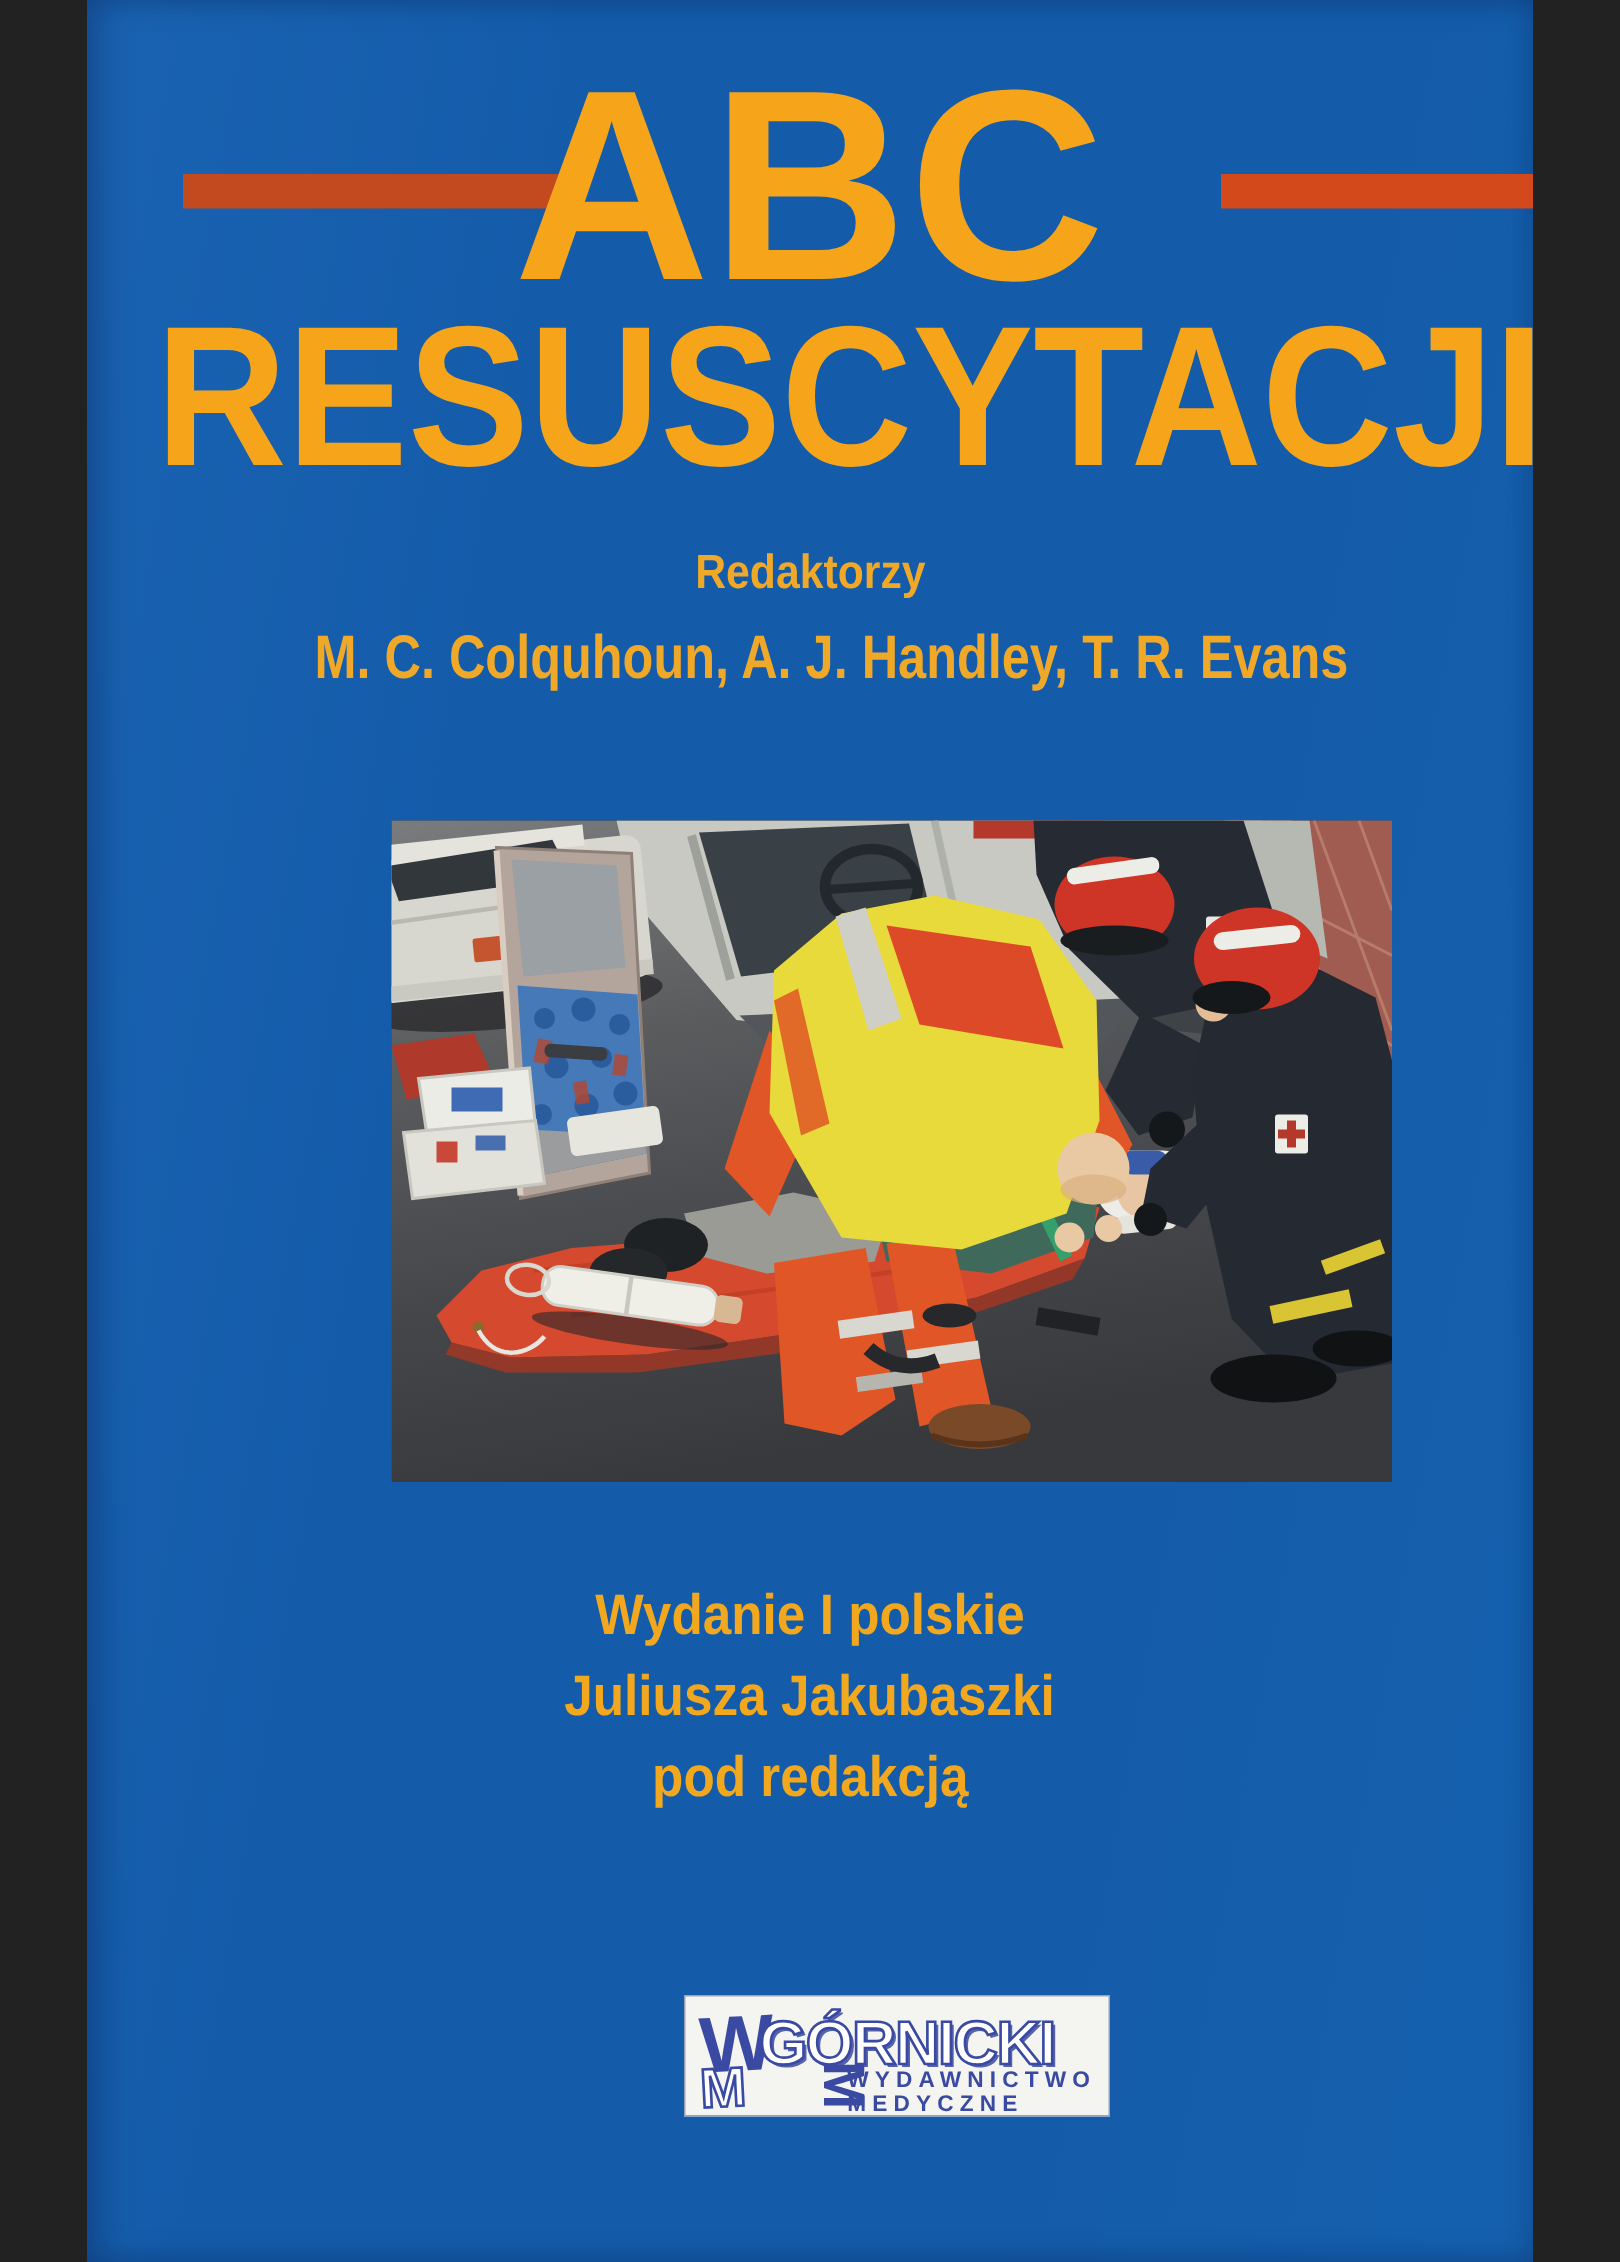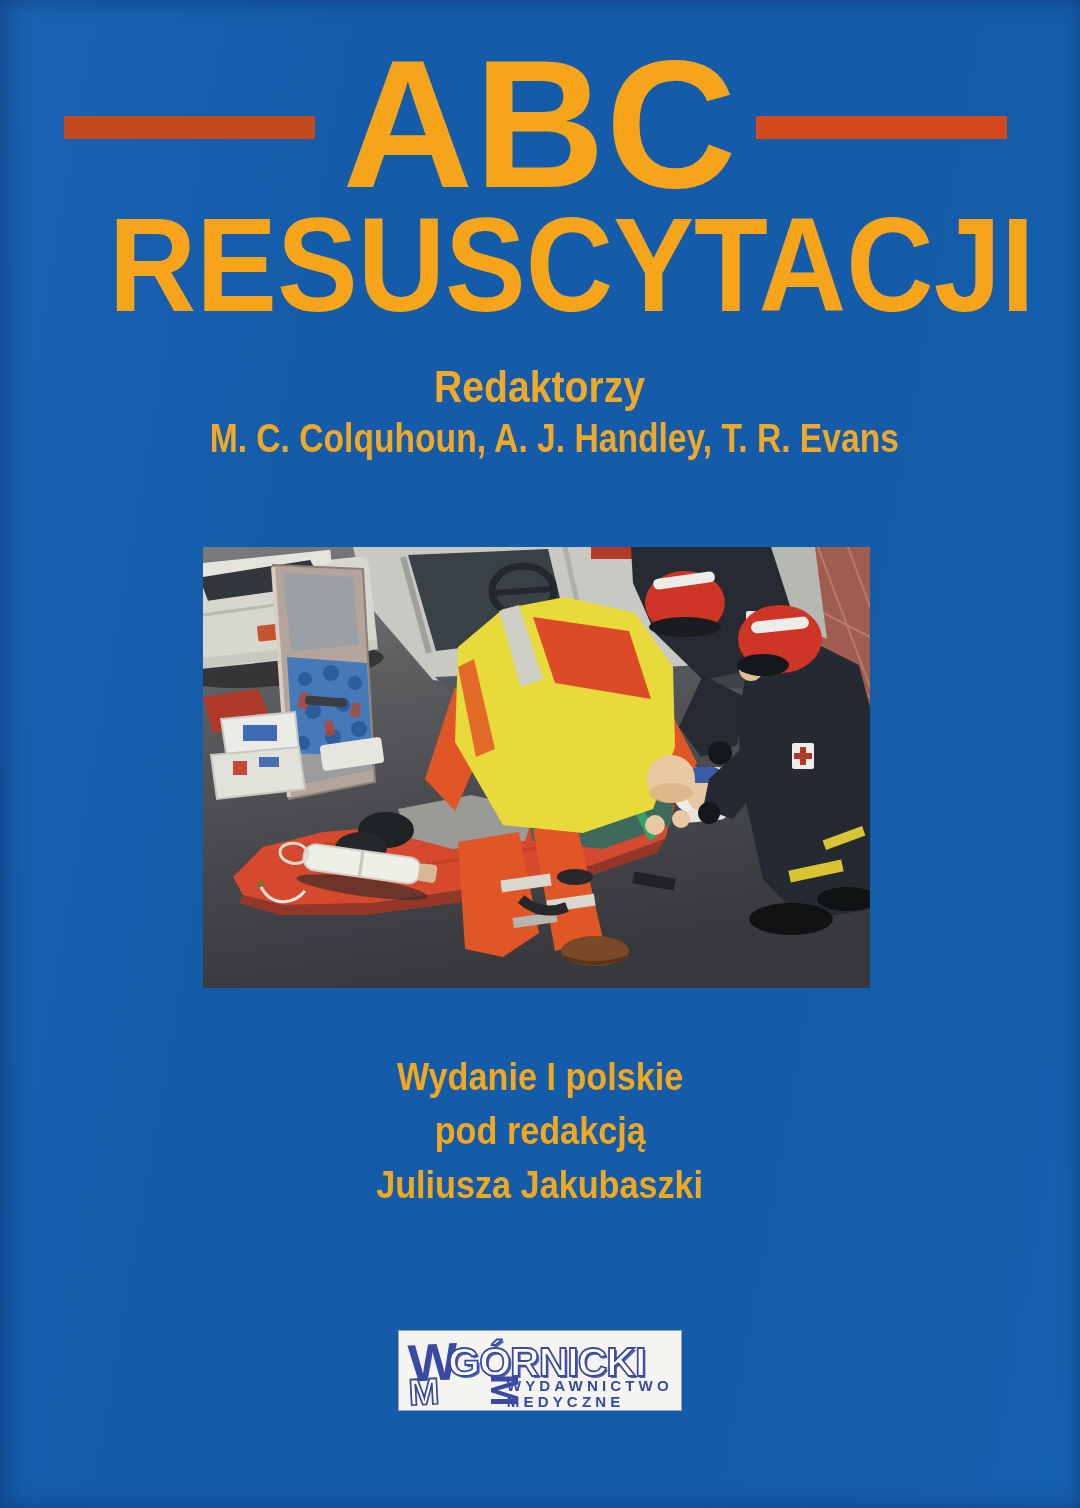--- a/index.html
+++ b/index.html
@@ -1,18 +1,18 @@
 <!DOCTYPE html>
 <html><head>
 <meta charset="utf-8">
 <style>
   html,body { margin:0; padding:0; background:#222; }
   .cover {
     position:relative;
-    width:1080px; height:1508px;
+    width:964px; height:1508px;
     margin:0 auto;
     background:#145CAA;
     background-image:linear-gradient(100deg, #1A63B2 0%, #145CAA 28%, #145CAA 70%, #1560AE 100%);
     overflow:hidden;
     font-family:"Liberation Sans", sans-serif;
     box-shadow: inset 10px 0 22px rgba(0,0,40,.22), inset -5px 0 14px rgba(0,0,40,.12);
   }
   .abs { position:absolute; }
   .center-line { left:0; right:0; text-align:center; white-space:nowrap; line-height:1; }
   .cx { display:inline-block; transform-origin:50% 50%; }
@@ -22,21 +22,21 @@
   .cx82 { transform:scaleX(.82); }
   .dash { position:absolute; top:116px; width:251px; height:23px; background:#CC4A1C; }
   .dash-left  { left:64px;  background:#C24A1E; }
   .dash-right { left:756px; background:#D4491C; }
   .title-abc {
     top:34px; font-size:181px; font-weight:bold; color:#F6A51A; letter-spacing:1px;
   }
   .title-resus {
     top:199px; font-size:133px; font-weight:bold; color:#F6A51A;text-align:right;
   }
-  .editors-label { top:365px; font-size:44px; font-weight:bold; color:#F0A829; }
+  .editors-label { top:365px; font-size:32px; font-weight:bold; color:#F0A829; }
   .editors-names { top:418px; font-size:41px; font-weight:bold; color:#F0A829;padding-left:28px; }
   .photo-frame {
     left:203px; top:547px; width:667px; height:441px;
     background:#4A4B4E;
   }
   .photo-frame svg { display:block; width:100%; height:100%; }
   .edition-block { top:1050px; font-size:38px; font-weight:bold; color:#F2A81E; line-height:54px; }
   .logo-box {
     left:398px; top:1330px; width:284px; height:81px;
     background:#F4F4F1;
@@ -241,22 +241,22 @@
       <g>
         <path d="M318,352 q20,18 46,8" stroke="#26282B" stroke-width="10" fill="none"></path>
         <ellipse cx="372" cy="330" rx="18" ry="8" fill="#26282B"></ellipse>
         <rect x="430" y="328" width="42" height="12" fill="#202226" transform="rotate(10 451 334)"></rect>
       </g>
     </svg>
   </div>
 
   <div class="abs center-line edition-block">
     <div><span class="cx cx90">Wydanie I polskie</span></div>
+    <div><span class="cx cx90">Juliusza Jakubaszki</span></div>
     <div><span class="cx cx90">pod redakcją</span></div>
-    <div><span class="cx cx90">Juliusza Jakubaszki</span></div>
   </div>
 
   <div class="abs logo-box">
     <svg viewBox="0 0 284 81">
 
       <text x="8" y="52" font-family="Liberation Sans, sans-serif" font-size="54" font-weight="bold" fill="#3A4AA2" transform="rotate(-3 10 52)">W</text>
 
       <text x="50" y="48" font-family="Liberation Sans, sans-serif" font-size="42" font-weight="bold" fill="#3A4AA2" opacity="0.85" letter-spacing="-1">GÓRNICKI</text>
 
       <text x="48" y="46" font-family="Liberation Sans, sans-serif" font-size="42" font-weight="bold" fill="#FFFFFF" stroke="#3A4AA2" stroke-width="1.8" letter-spacing="-1">GÓRNICKI</text>

